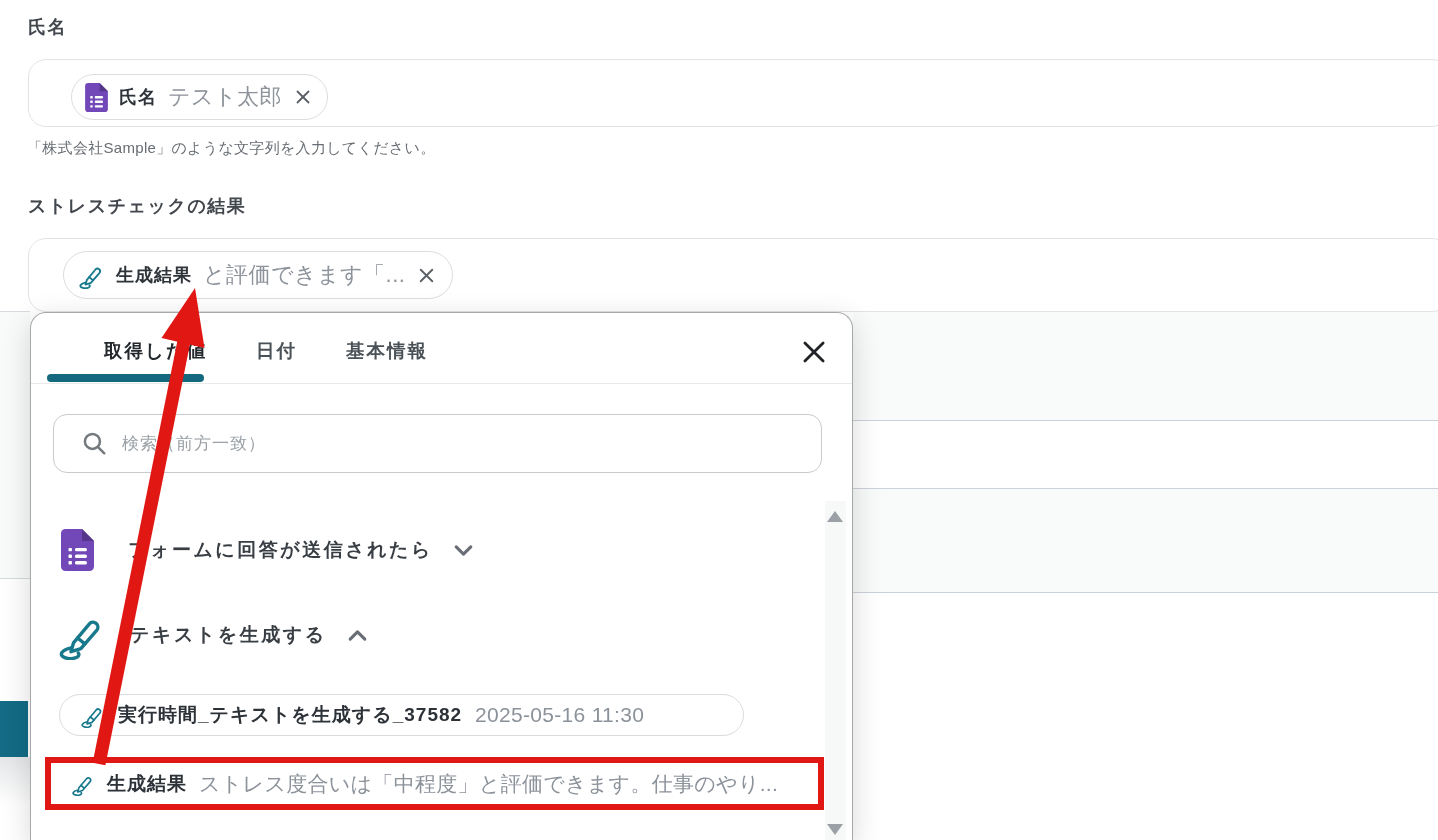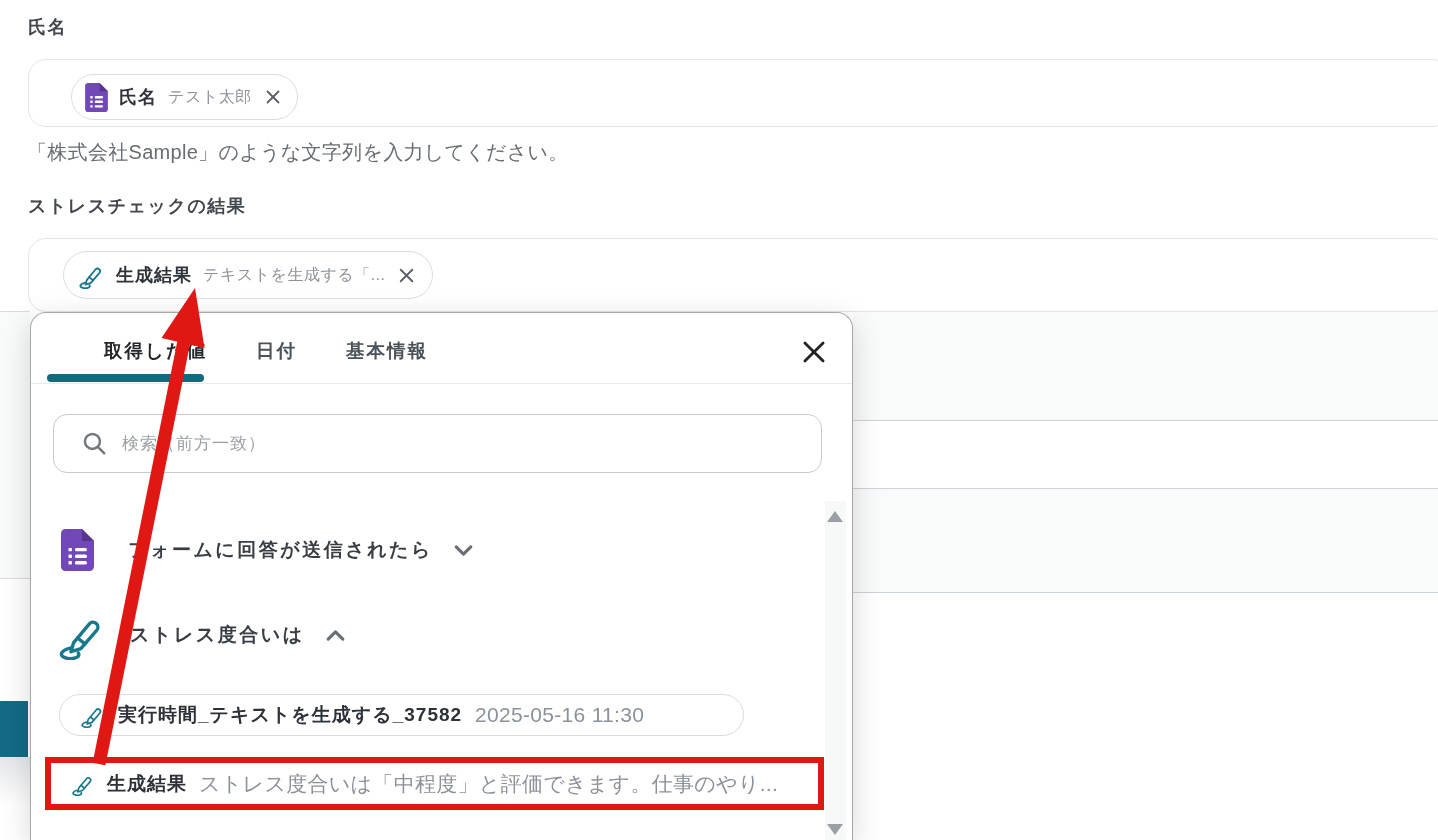--- a/index.html
+++ b/index.html
@@ -18,22 +18,22 @@
   .section-label{position:absolute;left:28px;font-size:18px;font-weight:700;color:#42474d;letter-spacing:1.5px;}
   .lbl-1{top:15px;}
   .lbl-2{top:194px;}
   .field{position:absolute;left:28px;width:1422px;background:#fff;border:1px solid #e2e3e5;border-radius:18px;box-sizing:border-box;}
   .field-1{top:59px;height:68px;}
   .field-2{top:238px;height:74px;}
   .chip{position:absolute;display:flex;align-items:center;background:#fff;border:1px solid #dcdde0;border-radius:999px;box-sizing:border-box;}
   .chip-1{left:70px;top:74px;height:46px;padding:0 14px 0 13px;gap:11px;}
   .chip-2{left:62px;top:250px;height:48px;padding:0 15px 0 14px;gap:11px;}
   .chip-label{font-size:18px;font-weight:600;color:#2e343a;letter-spacing:1px;white-space:nowrap;}
-  .chip-value{font-size:16px;color:#8d939b;letter-spacing:.5px;white-space:nowrap;}
-  .help-text{position:absolute;left:27px;top:139px;font-size:20px;color:#676d73;letter-spacing:.3px;}
+  .chip-value{font-size:22px;color:#8d939b;letter-spacing:.5px;white-space:nowrap;}
+  .help-text{position:absolute;left:27px;top:139px;font-size:15px;color:#676d73;letter-spacing:.3px;}
   
   .popup{
     position:absolute;left:30px;top:312px;width:823px;height:529px;background:#fff;
     border:1px solid #a6a8aa;border-bottom:none;border-radius:16px 16px 0 0;
     box-shadow:0 8px 30px rgba(0,0,0,.16);z-index:10;box-sizing:border-box;
   }
   .tab{position:absolute;top:25px;font-size:18.5px;font-weight:700;color:#4a5157;letter-spacing:2px;white-space:nowrap;}
   .tab-active{color:#24282d;}
   .tab-1{left:73px;}
   .tab-2{left:225px;font-family:Liberation Serif, serif;}
@@ -129,21 +129,21 @@
   <div class="section-label lbl-2">ストレスチェックの結果</div>
 
   <div class="field field-2">
     <div class="chip chip-2" style="left:34px;top:12px;">
       <span class="icon">
         <svg width="27" height="27" viewBox="0 0 44 44">
             <use href="#pen-glyph"></use>
           </svg>
       </span>
       <span class="chip-label">生成結果</span>
-      <span class="chip-value">テキストを生成する「...</span>
+      <span class="chip-value">と評価できます「...</span>
       <span class="icon">
         <svg width="21" height="21" viewBox="0 0 20 20">
             <g stroke="#5a6066" stroke-width="1.8" stroke-linecap="round">
               <line x1="4.5" y1="4.5" x2="15.5" y2="15.5"></line>
               <line x1="15.5" y1="4.5" x2="4.5" y2="15.5"></line>
             </g>
           </svg>
       </span>
     </div>
   </div>
@@ -188,21 +188,21 @@
           </svg>
       </span>
     </div>
 
     <div class="row-group row-gen">
       <span class="icon">
         <svg width="50" height="50" viewBox="0 0 44 44">
             <use href="#pen-glyph"></use>
           </svg>
       </span>
-      <span class="row-label ml-23">ストレス度合いは</span>
+      <span class="row-label ml-23">テキストを生成する</span>
       <span class="icon ml-18">
         <svg width="25" height="25" viewBox="0 0 24 24" fill="none" stroke="#686e74" stroke-width="3" stroke-linecap="round" stroke-linejoin="round">
             <polyline points="5,15.5 12,8.5 19,15.5"></polyline>
           </svg>
       </span>
     </div>
 
     <div class="pill-row">
       <span class="icon">
         <svg width="25" height="25" viewBox="0 0 44 44">

